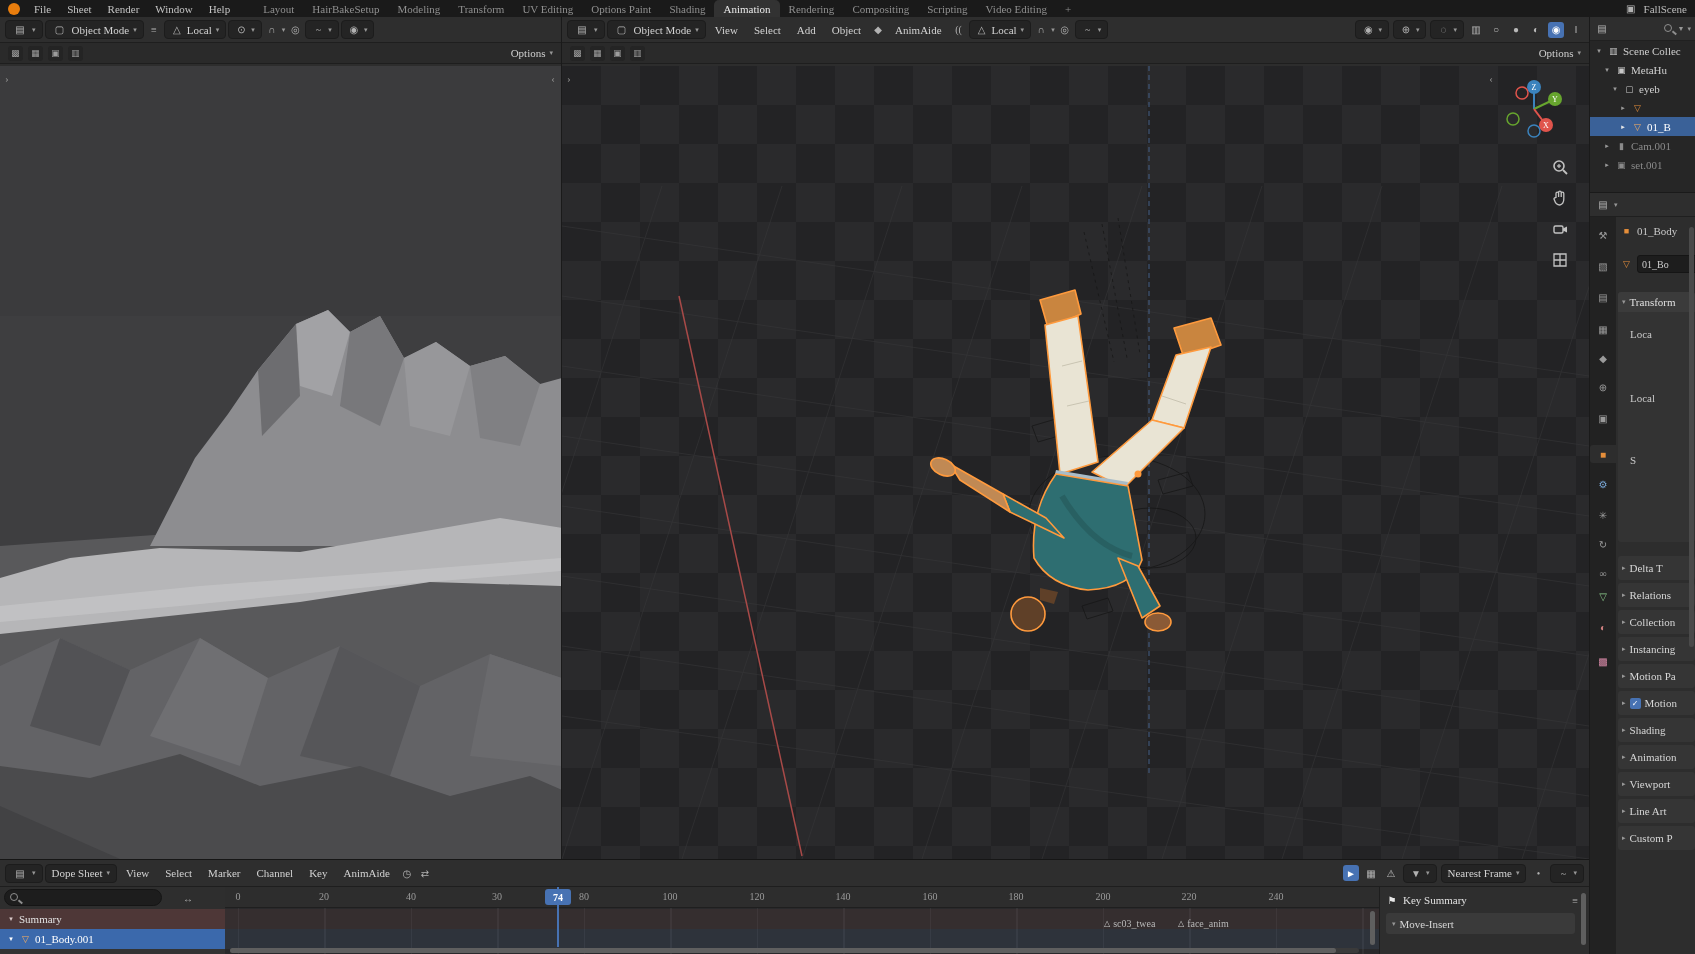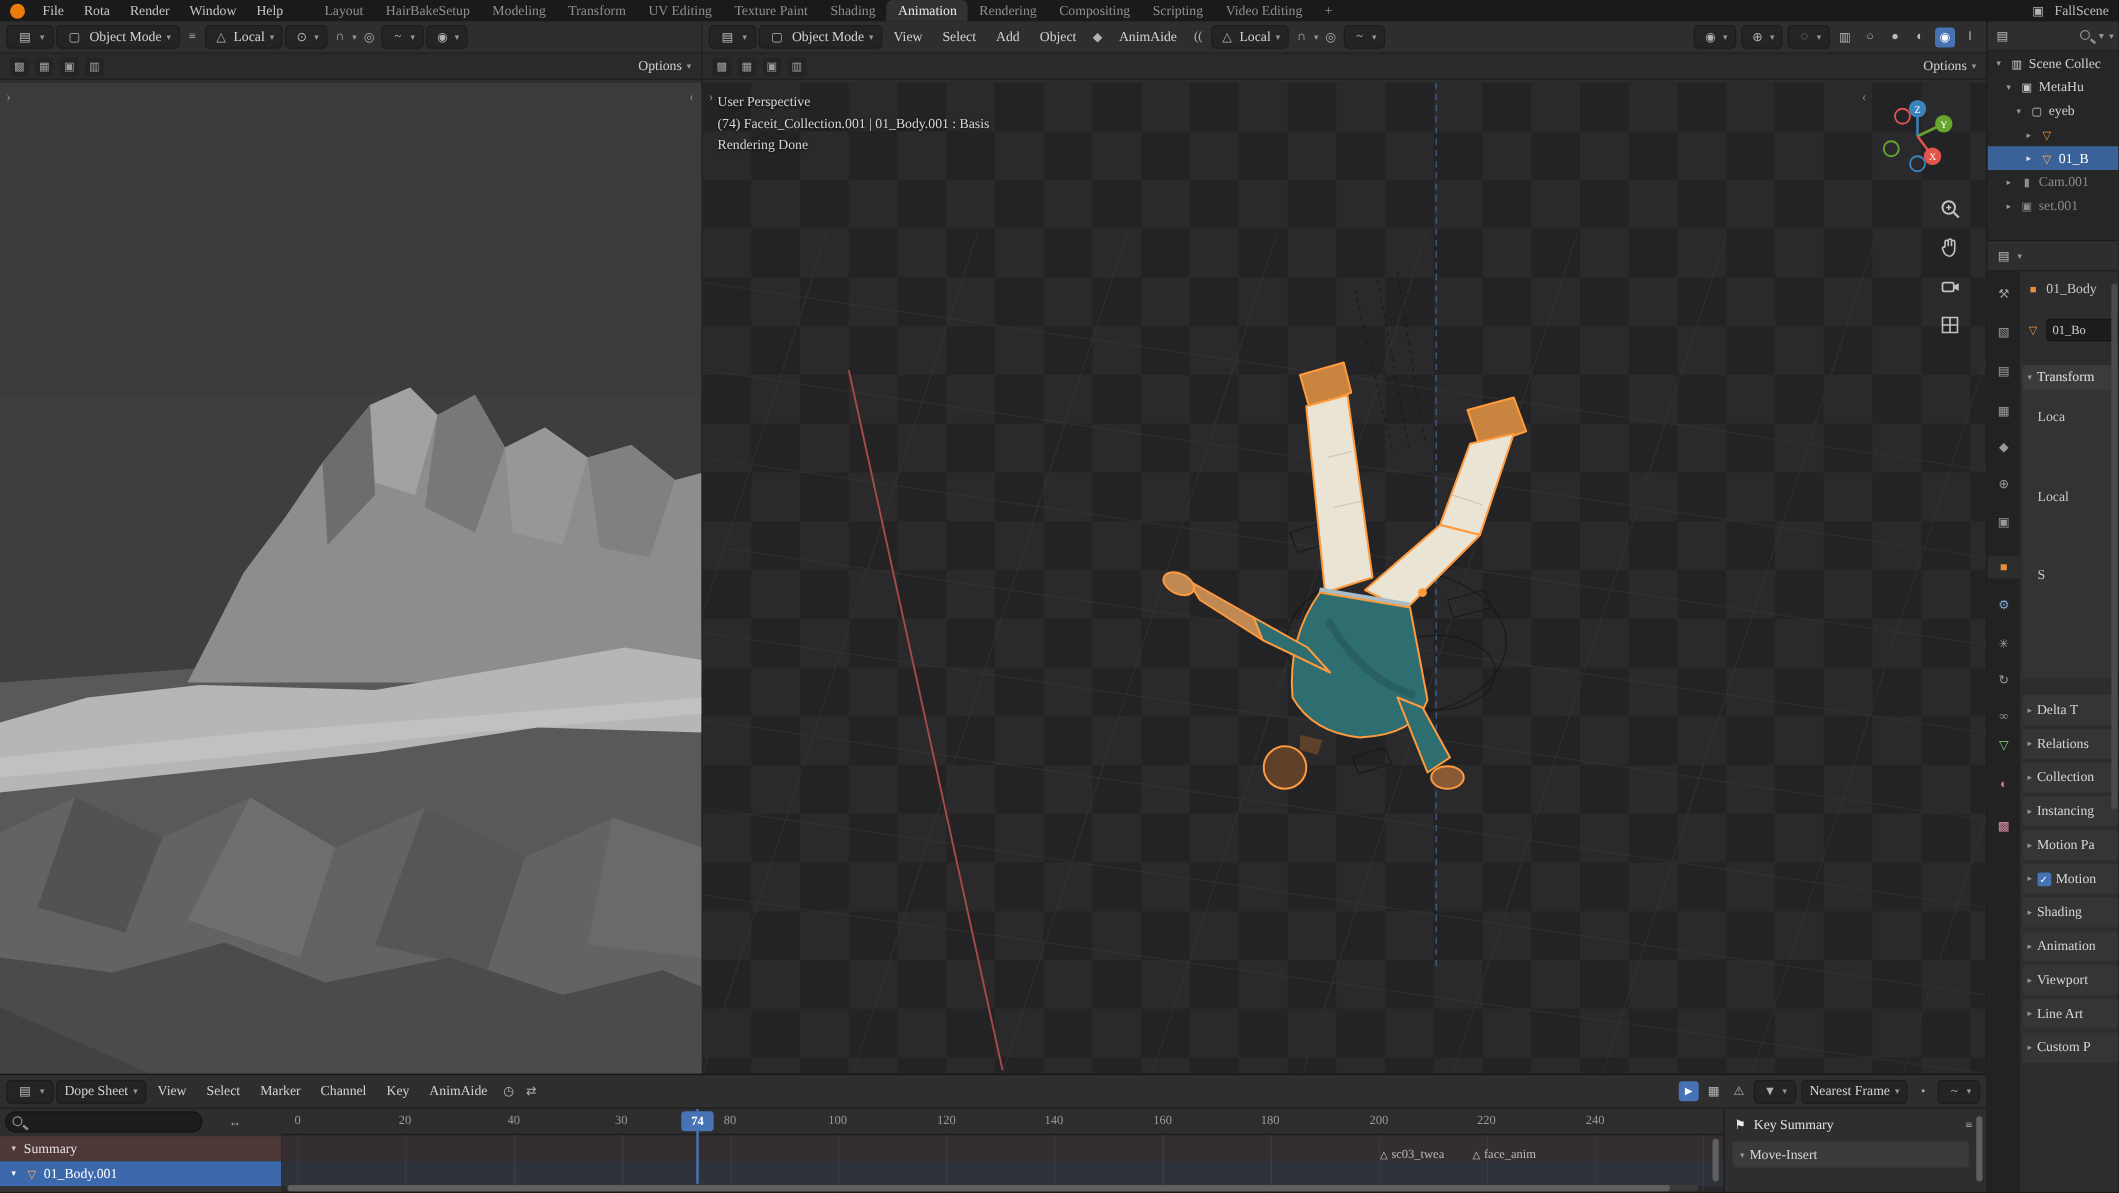--- a/index.html
+++ b/index.html
@@ -81,31 +81,31 @@
 .shade.active{background:#4772b3;color:#fff;}
 </style>
 </head>
 <body>
 
 <div class="app">
 
   <header class="topbar">
     <span class="logo"></span>
     <span class="tmenu">File</span>
-    <span class="tmenu">Rota</span>
+    <span class="tmenu">Sheet</span>
     <span class="tmenu">Render</span>
     <span class="tmenu">Window</span>
     <span class="tmenu">Help</span>
     <div class="tabs">
       <span class="tab">Layout</span>
       <span class="tab">HairBakeSetup</span>
       <span class="tab">Modeling</span>
       <span class="tab">Transform</span>
       <span class="tab">UV Editing</span>
-      <span class="tab">Texture Paint</span>
+      <span class="tab">Options Paint</span>
       <span class="tab">Shading</span>
       <span class="tab active">Animation</span>
       <span class="tab">Rendering</span>
       <span class="tab">Compositing</span>
       <span class="tab">Scripting</span>
       <span class="tab">Video Editing</span>
       <span class="tab">+</span>
     </div>
     <div class="tright">
       <span class="ic">▣</span>
@@ -295,25 +295,20 @@
           <ellipse cx="381" cy="401" rx="13" ry="8" fill="#c08954" transform="rotate(25 381 401)"></ellipse>
           <polygon points="556,492 576,500 598,540 580,552" fill="#2e6e71"></polygon>
           <ellipse cx="596" cy="556" rx="13" ry="9" fill="#8a5a36"></ellipse>
           <circle cx="466" cy="548" r="17" fill="#5f4028"></circle>
           <polygon points="478,522 496,526 492,538 478,534" fill="#5f4028" stroke="none"></polygon>
         </g>
         <path d="M500,430 q30,50 70,60" stroke="#245659" stroke-width="6" fill="none" opacity="0.6"></path>
         <path d="M500,300 l20,-5 M505,340 l22,-5 M600,330 l24,8" stroke="#c9c4b2" stroke-width="1" fill="none"></path>
         <circle cx="576" cy="408" r="3.5" fill="#ff9a3d"></circle>
       </svg>
-      <div class="ovl">
-        <div>User Perspective</div>
-        <div>(74) Faceit_Collection.001 | 01_Body.001 : Basis</div>
-        <div>Rendering Done</div>
-      </div>
       <span class="vtoggle" style="left:5px;top:6px;">›</span>
       <span class="vtoggle" style="right:96px;top:6px;">‹</span>
       <svg class="gizmo" width="62" height="62" viewBox="0 0 62 62">
         <line x1="31" y1="31" x2="31" y2="9" stroke="#3b83bd" stroke-width="2"></line>
         <line x1="31" y1="31" x2="52" y2="21" stroke="#67a52e" stroke-width="2"></line>
         <line x1="31" y1="31" x2="43" y2="47" stroke="#e0544c" stroke-width="2"></line>
         <circle cx="31" cy="9" r="7" fill="#3b83bd"></circle>
           <text x="31" y="12" font-size="8" fill="#fff" text-anchor="middle">Z</text>
         <circle cx="52" cy="21" r="7" fill="#67a52e"></circle>
           <text x="52" y="24" font-size="8" fill="#fff" text-anchor="middle">Y</text>

